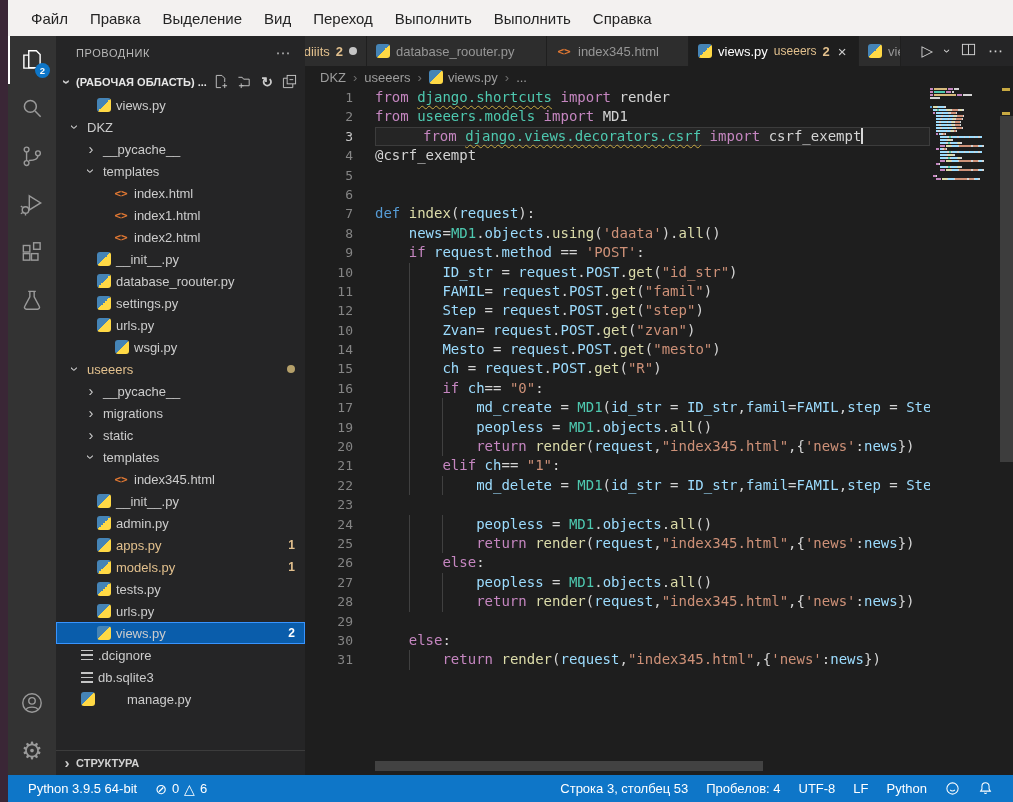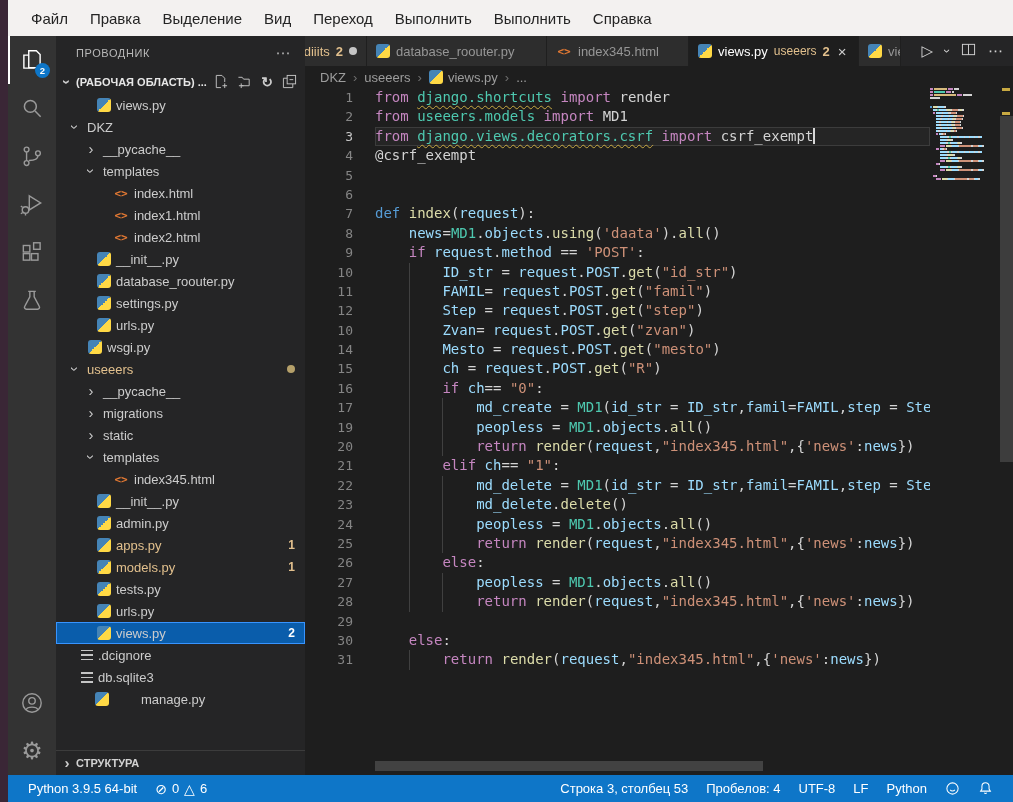--- a/index.html
+++ b/index.html
@@ -61,21 +61,21 @@
   .editor-actions svg{width:15px;height:15px;}
   .breadcrumb{height:22px;display:flex;align-items:center;font-size:13px;color:#9d9d9d;padding-left:15px;gap:7px;}
   .bc-sep{color:#6e6e6e;}
   .bc-item{display:flex;align-items:center;gap:5px;}
   
   .code-area{position:absolute;top:52px;left:0;width:625px;height:650px;overflow:hidden;}
   .code-line{display:flex;height:19.4px;line-height:19.4px;font-family:"DejaVu Sans Mono",monospace;font-size:14px;}
   .ln{width:48px;flex:none;text-align:right;padding-right:22px;color:#858585;font-size:13px;}
   .code-line.current .ln{color:#c6c6c6;}
   .ltw{flex:1;position:relative;}
-  .code-line.current .ltw{background:rgba(255,255,255,.035);box-shadow:inset 0 0 0 1px #3c3c3c;}
+  .code-line.current .ltw{background:rgba(255,255,255,.035);box-shadow:inset 0 0 0 1px #3c3c3c;padding-left:48px;}
   .lt{white-space:pre;position:relative;}
   .squig{text-decoration:underline;text-decoration-style:wavy;text-decoration-color:#c8a942;text-underline-offset:3px;text-decoration-thickness:1px;}
   .iguide{position:absolute;top:0;bottom:0;width:1px;background:#404040;}
   .caret{display:inline-block;width:1.8px;height:16px;background:#d7d7d7;vertical-align:-3px;}
   
   .minimap{position:absolute;top:52px;right:13px;width:70px;overflow:hidden;}
   .mm-line{height:2px;margin-bottom:1px;display:flex;}
   .mm-line span{flex:none;height:2px;}
   .ruler{position:absolute;top:0;right:0;width:13px;height:739px;}
   .ruler-mark{position:absolute;left:2px;width:8px;height:3px;background:#c8a942;}
@@ -222,21 +222,21 @@
         <span>database_roouter.py</span>
       </div>
       <div class="tree-row" style="padding-left: 41px;">
         <span class="icon-py"></span>
         <span>settings.py</span>
       </div>
       <div class="tree-row" style="padding-left: 41px;">
         <span class="icon-py"></span>
         <span>urls.py</span>
       </div>
-      <div class="tree-row" style="padding-left: 32px;">
+      <div class="tree-row" style="padding-left: 59px;">
         <span class="icon-py"></span>
         <span>wsgi.py</span>
       </div>
       <div class="tree-row" style="padding-left: 12px;">
         <span class="chev down">›</span>
         <span class="label-mod">useeers</span>
         <span class="tree-dot"></span>
       </div>
       <div class="tree-row" style="padding-left: 28px;">
         <span class="chev">›</span>
@@ -290,21 +290,21 @@
         <span class="tree-badge">2</span>
       </div>
       <div class="tree-row" style="padding-left: 25px;">
         <span class="icon-list"></span>
         <span>.dcignore</span>
       </div>
       <div class="tree-row" style="padding-left: 25px;">
         <span class="icon-list"></span>
         <span>db.sqlite3</span>
       </div>
-      <div class="tree-row" style="padding-left: 39px; gap: 32px;">
+      <div class="tree-row" style="padding-left: 25px; gap: 32px;">
         <span class="icon-py"></span>
         <span>manage.py</span>
       </div>
     </div>
   <div class="outline-header">
     <span class="chev">›</span>
     <span>СТРУКТУРА</span>
   </div>
 </div>
 
@@ -478,23 +478,20 @@
         </div>
       </div>
       <div class="code-line">
         <span class="ln">22</span>
         <div class="ltw">
           <div class="lt"><span class="iguide" style="left: 4ch;"></span><span class="iguide" style="left: 8ch;"></span><span style="color: rgb(212, 212, 212);">            </span><span style="color: rgb(156, 220, 254);">md_delete</span><span style="color: rgb(212, 212, 212);"> = </span><span style="color: rgb(78, 201, 176);">MD1</span><span style="color: rgb(212, 212, 212);">(</span><span style="color: rgb(156, 220, 254);">id_str</span><span style="color: rgb(212, 212, 212);"> = </span><span style="color: rgb(156, 220, 254);">ID_str</span><span style="color: rgb(212, 212, 212);">,</span><span style="color: rgb(156, 220, 254);">famil</span><span style="color: rgb(212, 212, 212);">=</span><span style="color: rgb(156, 220, 254);">FAMIL</span><span style="color: rgb(212, 212, 212);">,</span><span style="color: rgb(156, 220, 254);">step</span><span style="color: rgb(212, 212, 212);"> = </span><span style="color: rgb(156, 220, 254);">Ste</span></div>
         </div>
       </div>
       <div class="code-line">
         <span class="ln">23</span>
-        <div class="ltw">
-          <div class="lt"><span class="iguide" style="left: 4ch;"></span><span class="iguide" style="left: 8ch;"></span><span style="color: rgb(212, 212, 212);">            </span><span style="color: rgb(156, 220, 254);">md_delete</span><span style="color: rgb(212, 212, 212);">.</span><span style="color: rgb(220, 220, 170);">delete</span><span style="color: rgb(212, 212, 212);">()</span></div>
-        </div>
       </div>
       <div class="code-line">
         <span class="ln">24</span>
         <div class="ltw">
           <div class="lt"><span class="iguide" style="left: 4ch;"></span><span class="iguide" style="left: 8ch;"></span><span style="color: rgb(212, 212, 212);">            </span><span style="color: rgb(156, 220, 254);">peopless</span><span style="color: rgb(212, 212, 212);"> = </span><span style="color: rgb(78, 201, 176);">MD1</span><span style="color: rgb(212, 212, 212);">.</span><span style="color: rgb(156, 220, 254);">objects</span><span style="color: rgb(212, 212, 212);">.</span><span style="color: rgb(220, 220, 170);">all</span><span style="color: rgb(212, 212, 212);">()</span></div>
         </div>
       </div>
       <div class="code-line">
         <span class="ln">25</span>
         <div class="ltw">

